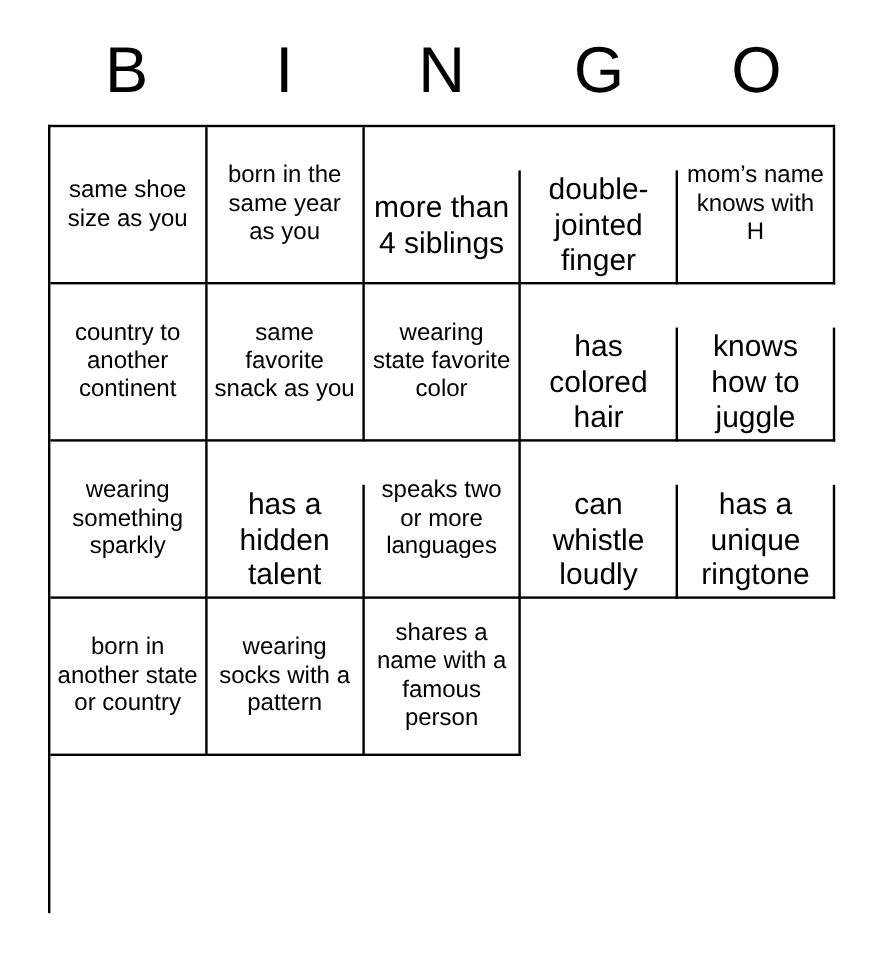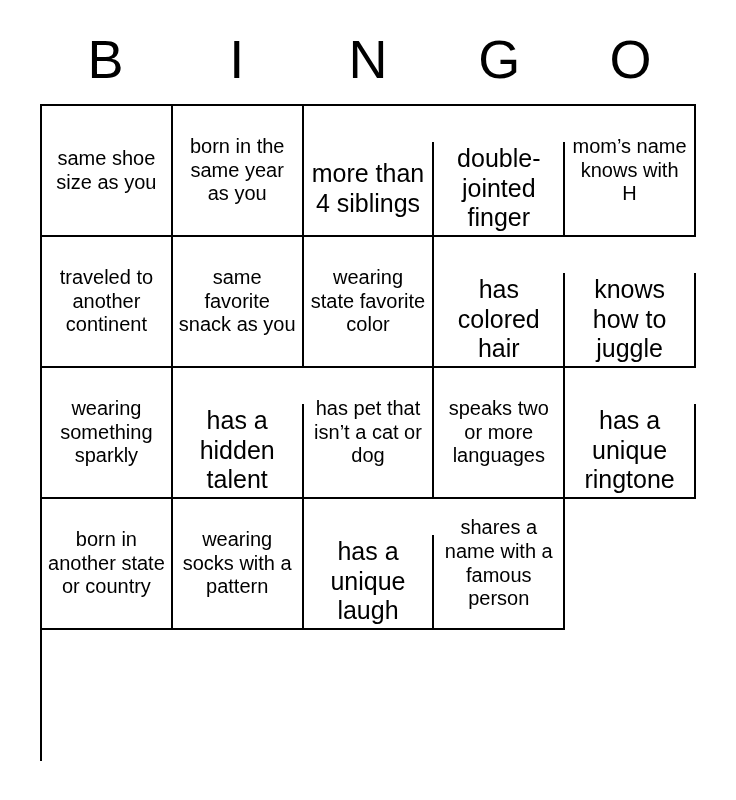--- a/index.html
+++ b/index.html
@@ -77,32 +77,31 @@
     <div class="header-letter">O</div>
   </div>
 
   <div class="grid">
     <div class="cell fs-md">same shoe size as you</div>
     <div class="cell fs-md">born in the same year as you</div>
     <div class="cell fs-xl">more than 4 siblings</div>
 
     <div class="cell fs-xl">double-jointed finger</div>
     <div class="cell fs-md">mom’s name knows with H</div>
-    <div class="cell fs-md">traveled to another continent</div>
+    <div class="cell fs-md">country to another continent</div>
     <div class="cell fs-md">same favorite snack as you</div>
     <div class="cell fs-md">wearing state favorite color</div>
 
     <div class="cell fs-xl">has colored hair</div>
     <div class="cell fs-xl">knows how to juggle</div>
     <div class="cell fs-md">wearing something sparkly</div>
     <div class="cell fs-xl">has a hidden talent</div>
 
-    <div class="cell fs-md">has pet that isn’t a cat or dog</div>
     <div class="cell fs-md">speaks two or more languages</div>
+    <div class="cell fs-xl">can whistle loudly</div>
     <div class="cell fs-xl">has a unique ringtone</div>
     <div class="cell fs-md">born in another state or country</div>
 
     <div class="cell fs-md">wearing socks with a pattern</div>
-    <div class="cell fs-xl">has a unique laugh</div>
     <div class="cell fs-md">shares a name with a famous person</div>
   </div>
 
 </div>
 
 </body></html>

